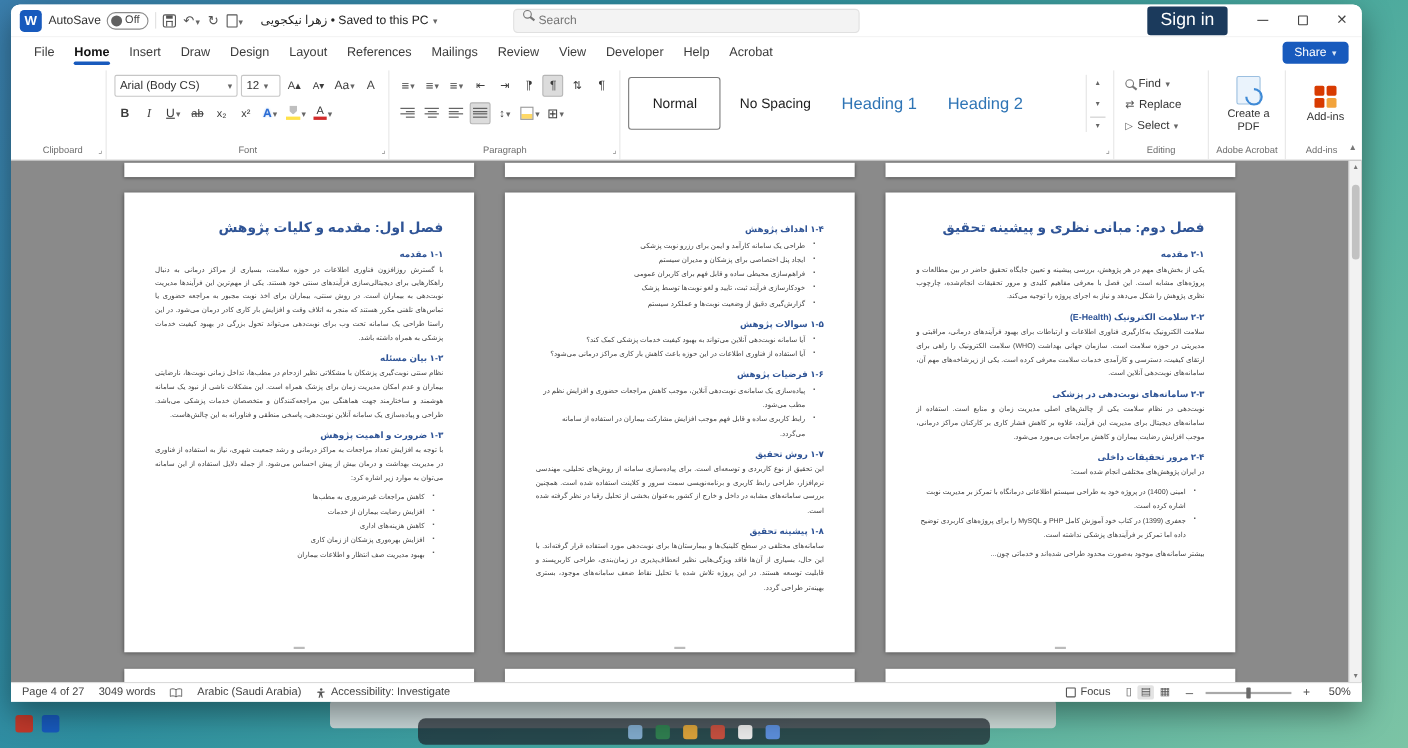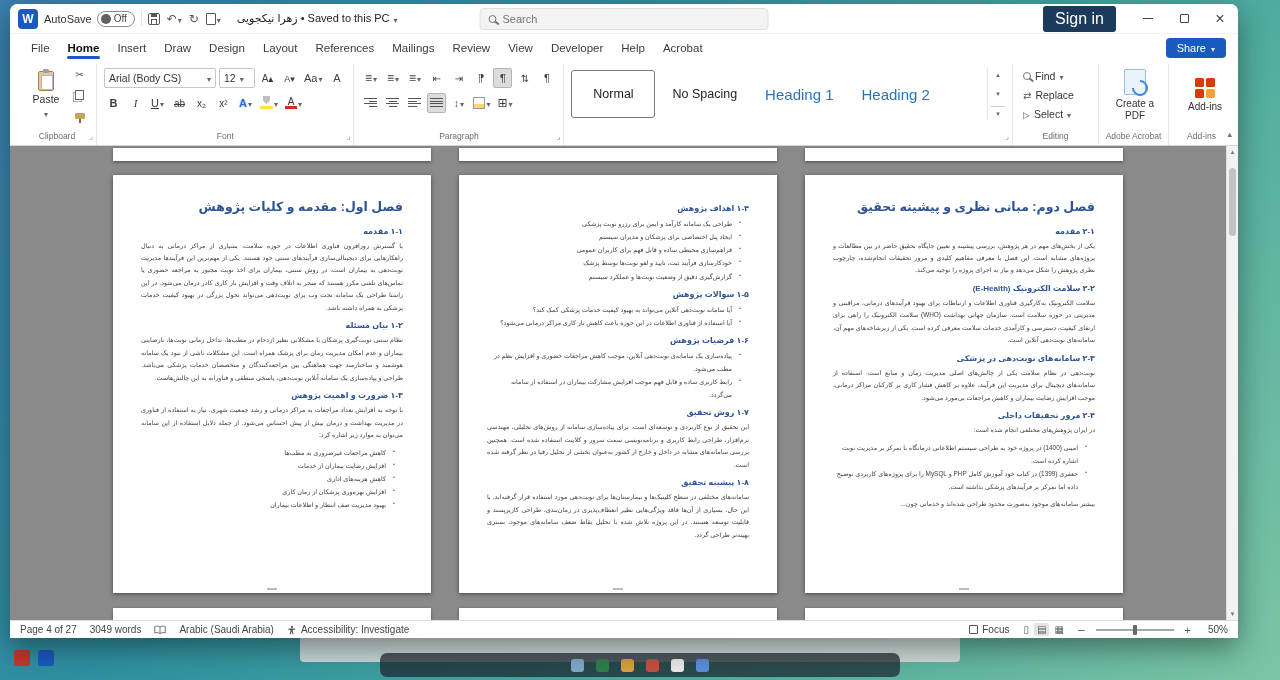--- a/index.html
+++ b/index.html
@@ -39,22 +39,22 @@
   .qat{display:flex;align-items:center;gap:7px;color:#555;}
   .qbtn{display:flex;align-items:center;gap:1px;font-size:12px;color:#555;}
   .icn-save{width:12px;height:12px;border:1.5px solid #555;border-radius:2px;position:relative;}
   .icn-save::before{content:"";position:absolute;top:0;left:2px;right:2px;height:3px;background:#555;}
   .icn-save::after{content:"";position:absolute;bottom:0;left:2px;right:2px;height:4px;border:1px solid #555;border-bottom:none;}
   .c-undo::before{content:"↶";}
   .c-redo::before{content:"↻";}
   .icn-doc{width:10px;height:12px;border:1px solid #555;border-radius:1px;}
   .c-caret::before{content:"▾";font-size:8px;color:#666;}
   .doc-identity{display:flex;align-items:center;gap:4px;margin-left:10px;font-size:11px;color:#222;}
-  .searchbox{position:absolute;left:50%;top:4px;transform:translateX(-50%);width:289px;height:22px;
-    background:#f3f3f3;border:1px solid #e0e0e0;border-radius:4px;display:flex;align-items:center;gap:6px;padding:0 8px;}
+  .searchbox{position:absolute;left:50%;top:4px;transform:translateX(-50%);width:315px;height:22px;
+    background:#f3f3f3;border:1px solid #e0e0e0;border-radius:4px;display:flex;gap:6px;padding:0 8px;}
   .icn-mag{width:8px;height:8px;border:1.5px solid #777;border-radius:50%;position:relative;flex:0 0 auto;}
   .icn-mag::after{content:"";position:absolute;width:5px;height:1.5px;background:#777;right:-4px;bottom:-1px;transform:rotate(38deg);}
   .searchbox input{border:none;background:transparent;outline:none;font-size:11px;color:#555;width:100%;font-family:inherit;}
   .tb-right{margin-left:auto;display:flex;align-items:center;height:100%;}
   .signin{background:#1B3A5C;color:#fff;font-size:16px;border-radius:3px;padding:4px 12px;margin-right:14px;}
   .wc{width:36px;height:100%;display:flex;align-items:center;justify-content:center;color:#444;}
   .wc-min i{width:10px;height:1px;background:#444;display:block;}
   .wc-max i{width:9px;height:9px;border:1px solid #444;border-radius:1px;display:block;}
   .wc-close::before{content:"×";font-size:16px;line-height:1;}
 
@@ -276,38 +276,20 @@
         </span>
       <span class="share">
         <span>Share</span>
         <span class="c-caret"></span>
       </span>
     </div>
 
     <div class="ribbon">
 
       <div class="group" style="width:78px;">
-        <div class="row" style="height:58px;">
-          <div class="paste-big">
-            <span class="icn-clip"></span>
-            <span>Paste</span>
-            <span class="c-caret"></span>
-          </div>
-          <div class="clip-col">
-            <span class="sbtn">
-                <span class="c-cut"></span>
-              </span>
-            <span class="sbtn">
-                <span class="icn-copy"></span>
-              </span>
-            <span class="sbtn">
-                <span class="icn-brush"></span>
-              </span>
-          </div>
-        </div>
         <div class="group-label">Clipboard</div>
         <span class="launcher"></span>
       </div>
 
       <div class="group">
         <div class="rows">
           <div class="row">
             <span class="combo" style="width:112px;justify-content:space-between;">
               <span>Arial (Body CS)</span>
               <span class="c-caret"></span>

